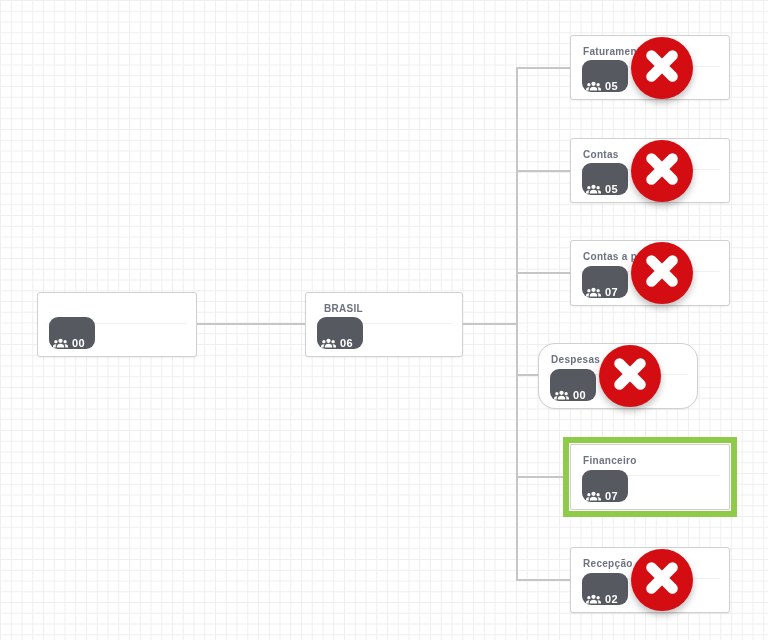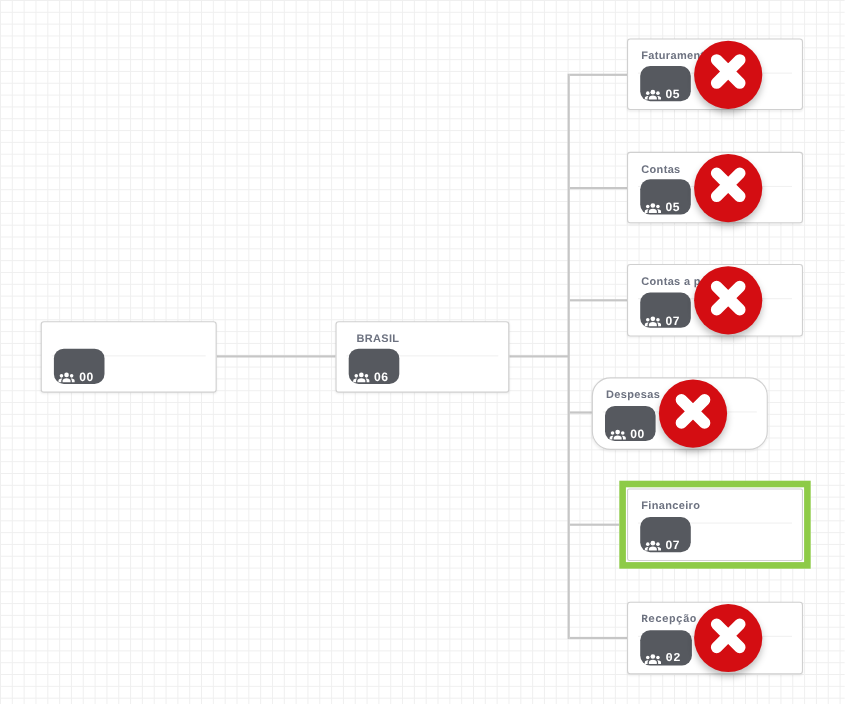--- a/index.html
+++ b/index.html
@@ -261,21 +261,21 @@
               <path d="M12 9c-3.2 0-5.8 1.7-5.8 3.8V15h11.6v-2.2C17.8 10.7 15.2 9 12 9z"></path>
               <path d="M4.6 9.6C2.1 9.6 0 11 0 12.7V15h4.3v-2.2c0-1.2 .5-2.2 1.4-3-.35-.12-.72-.2-1.1-.2z"></path>
               <path d="M19.4 9.6c2.5 0 4.6 1.4 4.6 3.1V15h-4.3v-2.2c0-1.2-.5-2.2-1.4-3 .35-.12 .72-.2 1.1-.2z"></path>
             </svg>
         </span>
         <span>07</span>
       </div>
     </div>
   </div>
 
-  <div class="node" style="left:570px; top:547px; height:66px;font-family:Liberation Mono, monospace;">
+  <div class="node" style="left:570px; top:547px; height:66px;">
     <span class="node-title">Recepção</span>
     <div class="node-divider"></div>
     <div class="node-badge">
       <span class="badge-icon">
         <svg width="15" height="11" viewBox="0 0 24 17" fill="#ffffff">
             <circle cx="4.6" cy="5.6" r="2.6"></circle>
             <circle cx="19.4" cy="5.6" r="2.6"></circle>
             <circle cx="12" cy="4.2" r="3.4"></circle>
             <path d="M12 9c-3.2 0-5.8 1.7-5.8 3.8V15h11.6v-2.2C17.8 10.7 15.2 9 12 9z"></path>
             <path d="M4.6 9.6C2.1 9.6 0 11 0 12.7V15h4.3v-2.2c0-1.2 .5-2.2 1.4-3-.35-.12-.72-.2-1.1-.2z"></path>

